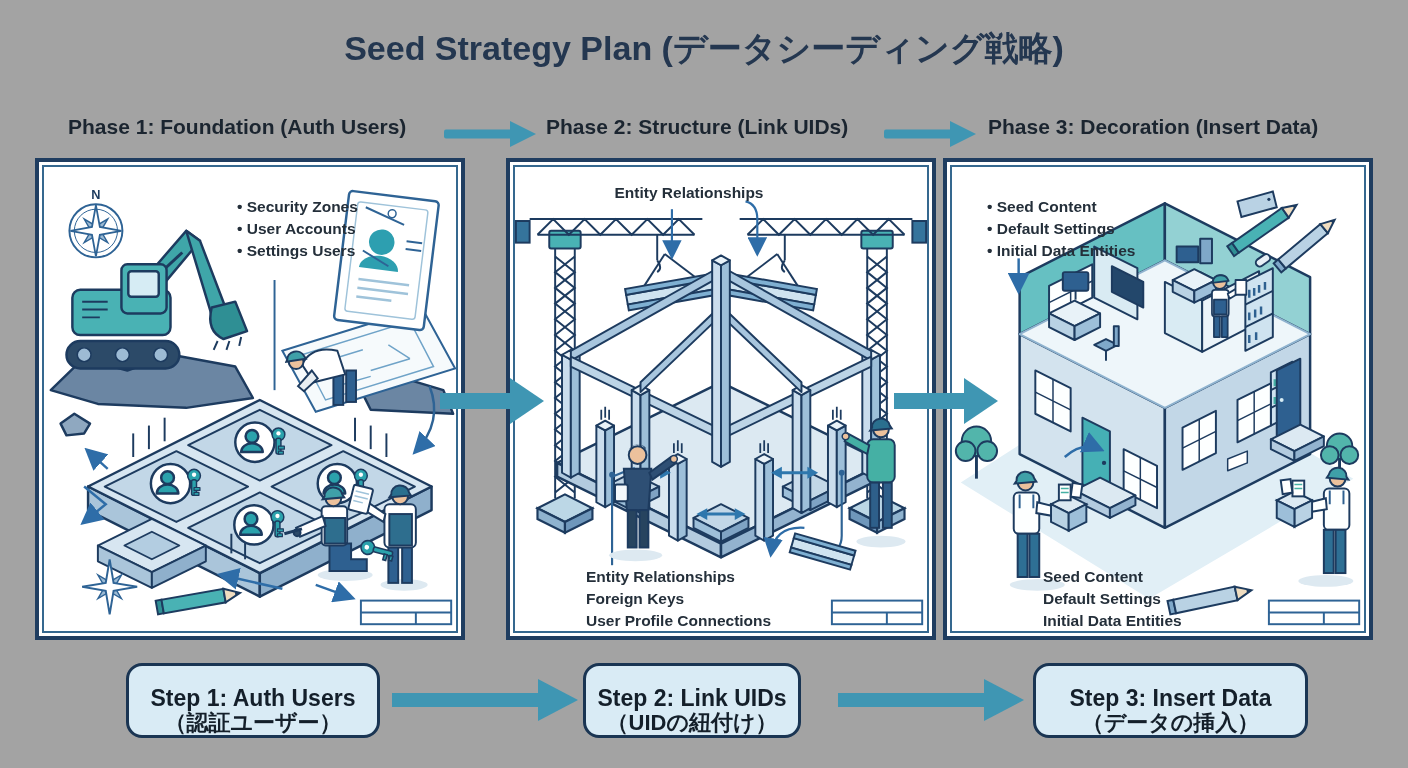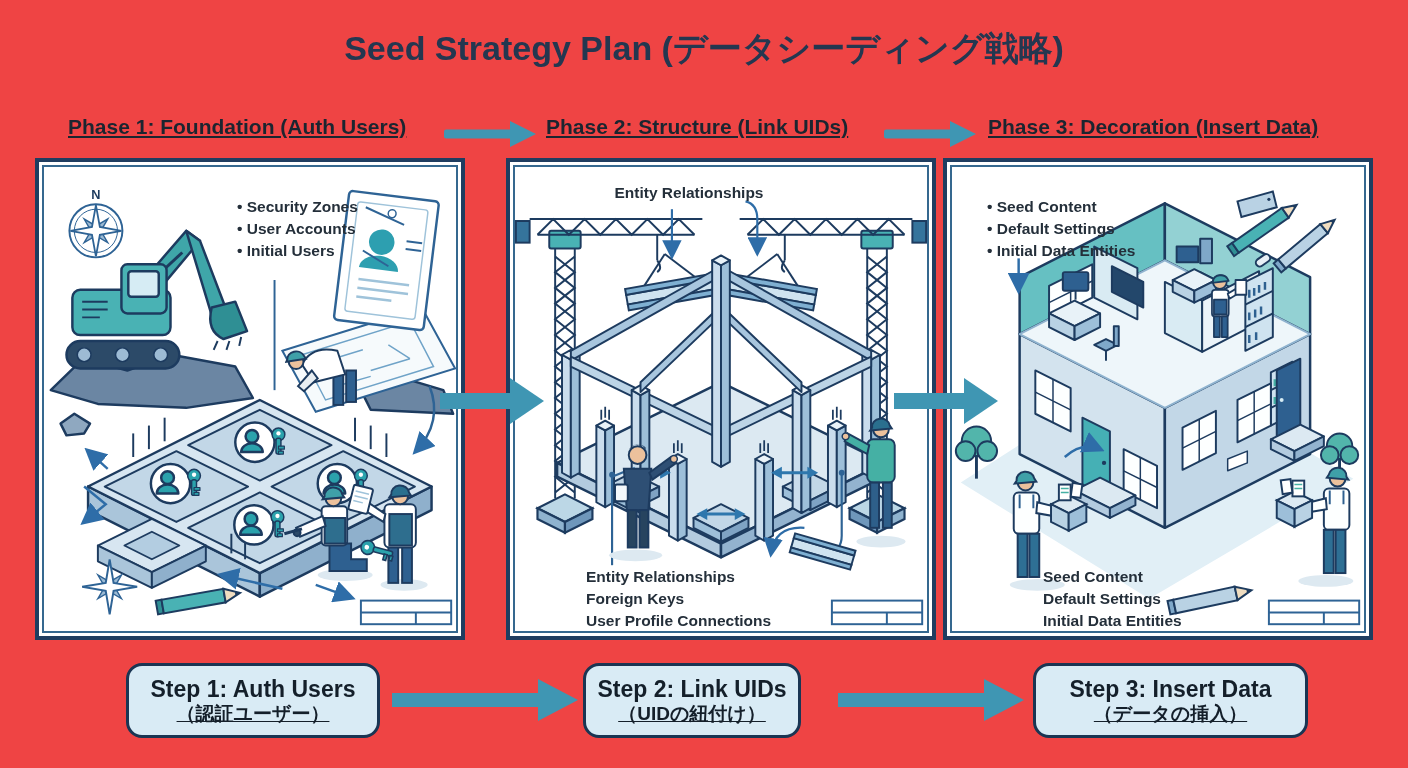--- a/index.html
+++ b/index.html
@@ -1,46 +1,46 @@
 <!DOCTYPE html>
 <html><head>
 <meta charset="utf-8">
 <style>
   html,body{margin:0;padding:0;background:#e9f1f6;}
-  .canvas{position:relative;width:1408px;height:768px;background:#ef4444;
+  .canvas{position:relative;width:1408px;height:768px;background:#a3a3a3;
           font-family:"Liberation Sans",sans-serif;overflow:hidden;}
   .title{position:absolute;left:0;top:26px;width:100%;text-align:center;
          font-size:34px;font-weight:bold;color:#243750;}
   .phase-label{position:absolute;top:115px;font-size:21px;font-weight:bold;
-               color:#1b2530;white-space:nowrap;text-decoration:underline;}
+               color:#1b2530;white-space:nowrap;}
   .pl1{left:68px}.pl2{left:546px}.pl3{left:988px}
   .phase-arrow{position:absolute;top:121px;display:block;}
   .pa1{left:444px}.pa2{left:884px}
   .panel{position:absolute;top:158px;width:430px;height:482px;background:#ffffff;
          border:4px solid #1f3d60;box-sizing:border-box;}
   .pp1{left:35px}.pp2{left:506px}.pp3{left:943px}
   .panel-inner{position:absolute;inset:3px;border:2px solid #35688f;pointer-events:none;z-index:3;}
   .illo{position:absolute;left:0;top:0;width:422px;height:474px;display:block;}
   svg text{font-family:"Liberation Sans",sans-serif;}
   .callout{position:absolute;font-weight:bold;color:#242f3a;font-size:15.5px;
            line-height:22px;white-space:nowrap;z-index:4;}
   .co-p1{left:198px;top:34px;}
   .co-p2-top{left:100px;top:20px;width:158px;text-align:center;}
   .co-p2-bot{left:76px;top:404px;}
   .co-p3-top{left:40px;top:34px;}
   .co-p3-bot{left:96px;top:404px;}
   .big-arrow{position:absolute;top:378px;z-index:6;display:block;}
   .ba1{left:440px}.ba2{left:894px}
   .step-box{position:absolute;top:663px;height:75px;background:#d9ebf5;
             border:3.5px solid #1a3553;border-radius:16px;box-sizing:border-box;
-            display:flex;flex-direction:column;justify-content:center;align-items:center;
+            display:flex;flex-direction:column;justify-content:flex-end;align-items:center;
             color:#141f2a;}
   .sb1{left:126px;width:254px}.sb2{left:583px;width:218px}.sb3{left:1033px;width:275px}
   .step-line1{font-size:23px;font-weight:bold;line-height:26px;}
-  .step-line2{font-size:19px;font-weight:bold;line-height:24px;text-decoration:underline;}
+  .step-line2{font-size:22px;font-weight:bold;line-height:24px;}
   .step-arrow{position:absolute;top:679px;display:block;}
   .sa1{left:392px}.sa2{left:838px}
 </style>
 </head>
 <body>
 
 <div class="canvas">
 
   <div class="title">Seed Strategy Plan (データシーディング戦略)</div>
 
@@ -222,21 +222,21 @@
 
       <g stroke="#2e6395" stroke-width="2">
         <rect x="328" y="446" width="92" height="24" fill="#ffffff"></rect>
         <line x1="328" y1="458" x2="420" y2="458"></line>
         <line x1="384" y1="458" x2="384" y2="470"></line>
       </g>
     </svg>
     <div class="callout co-p1">
       <div>• Security Zones</div>
       <div>• User Accounts</div>
-      <div>• Initial Users</div>
+      <div>• Settings Users</div>
     </div>
   </section>
 
   <section class="panel pp2">
     <div class="panel-inner"></div>
     <svg class="illo" viewBox="0 0 430 482" preserveAspectRatio="none">
       <defs>
         <marker id="m2" markerWidth="9" markerHeight="9" refX="7" refY="4.5" orient="auto">
           <path d="M0,0 L9,4.5 L0,9 z" fill="#2e6da8"></path>
         </marker>

